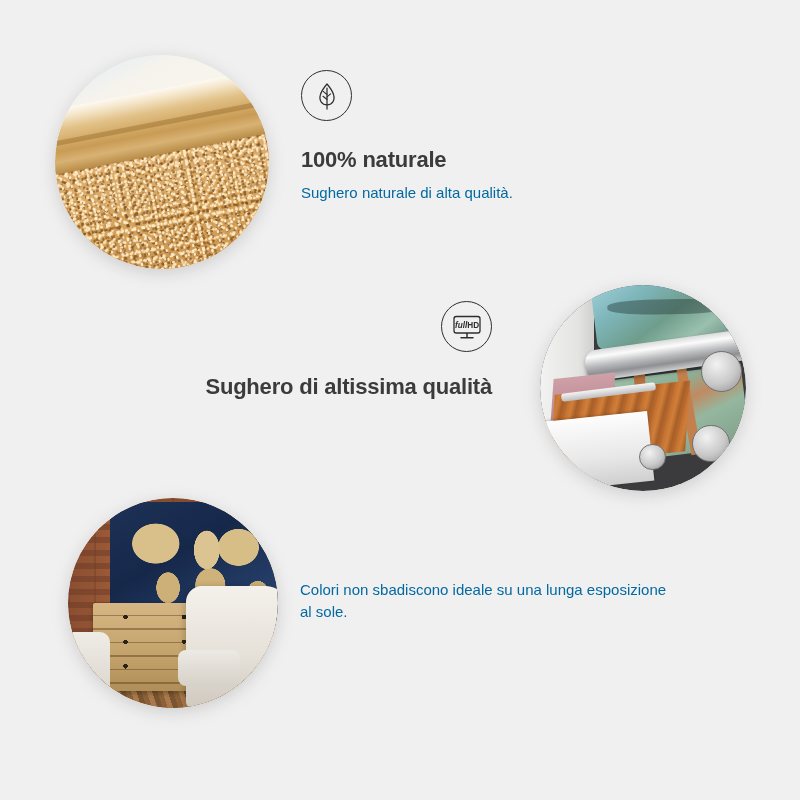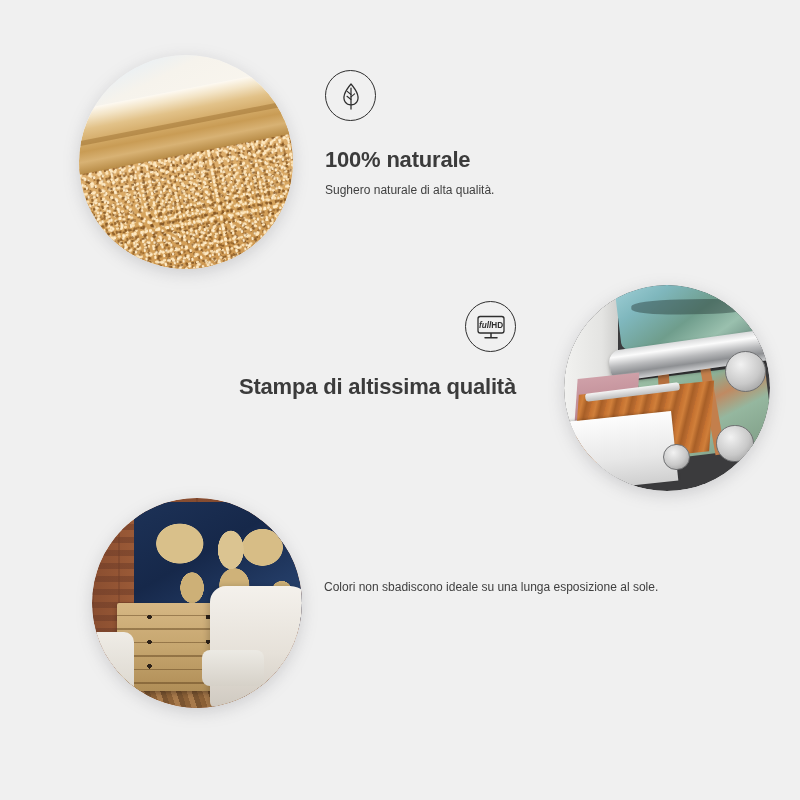--- a/index.html
+++ b/index.html
@@ -16,21 +16,20 @@
     font-family: "Liberation Sans", sans-serif;
     position: relative;
     -webkit-font-smoothing: antialiased;
   }
 
   .stage {
     position: absolute;
     inset: 0;
     width: 676px;
     height: 800px;
-    margin-left: 24px;
   }
 
   
   .photo {
     position: absolute;
     border-radius: 50%;
     overflow: hidden;
     box-shadow: 0 4px 16px rgba(120,120,125,0.28);
   }
   .photo-inner {
@@ -230,22 +229,22 @@
   .icon-badge svg { display: block; }
 
   .feature-title {
     font-size: 22px;
     font-weight: bold;
     color: #3b3b3b;
     letter-spacing: -0.2px;
     white-space: nowrap;
   }
   .feature-desc {
-    font-size: 12px;
-    color: #404040;
+    font-size: 15px;
+    color: #0369a1;
     line-height: 1.45;
     font-weight: normal;
   }
 
   
   #feature-natural { left: 301px; top: 70px; width: 330px; text-align: left; }
   #feature-natural .feature-title { margin-top: 26px; }
   #feature-natural .feature-desc  { margin-top: 9px; }
 
   
@@ -316,21 +315,21 @@
         <svg width="36" height="34" viewBox="0 0 36 34" aria-hidden="true">
           <rect x="5" y="6.5" width="26" height="16.5" rx="2.2" ry="2.2" fill="none" stroke="#2e2e2e" stroke-width="1.3"></rect>
           <line x1="18" y1="23" x2="18" y2="27.4" stroke="#2e2e2e" stroke-width="1.5"></line>
           <line x1="12" y1="27.7" x2="24" y2="27.7" stroke="#2e2e2e" stroke-width="1.5" stroke-linecap="round"></line>
           <text class="fullhd-text" x="18" y="17.6" text-anchor="middle">
             <tspan class="ital">full</tspan><tspan>HD</tspan>
           </text>
         </svg>
       </div>
     </div>
-    <div class="feature-title">Stampa di altissima qualità</div>
+    <div class="feature-title">Sughero di altissima qualità</div>
   </div>
 
   <div class="photo" id="photo-interior">
     <div class="photo-inner">
       <div class="in-brick"></div>
       <div class="in-map"></div>
       <div class="in-floor"></div>
       <div class="in-dresser"></div>
       <div class="in-chair-left"></div>
       <div class="in-chair"></div>

